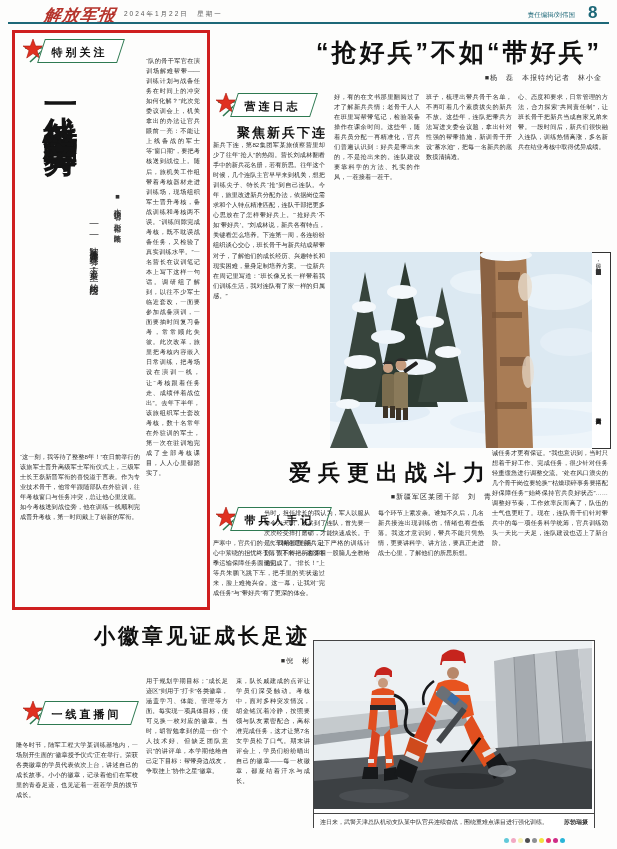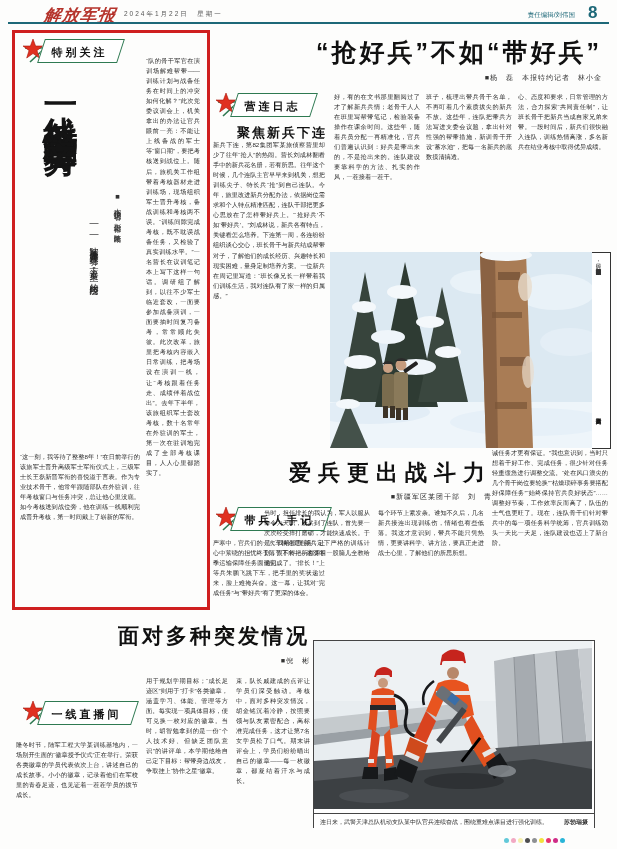--- a/index.html
+++ b/index.html
@@ -147,21 +147,21 @@
       <polygon points="11,1 13.6,8 21,8 15,12.5 17.3,20 11,15.5 4.7,20 7,12.5 1,8 8.4,8" fill="#e03020" stroke="#a81408" stroke-width="0.6"></polygon>
     </svg>
     <div class="rubric-box"><span>带兵人手记</span></div>
   </div>
   <div class="abs body-text" style="left:213px;top:538px;width:112px;height:66px;">严寒中，官兵们的一次车辆巡逻任务，让心中萦绕的担忧终于落了下来——这次冬季运输保障任务圆满完成了。“排长！”上等兵朱鹏飞跳下车，把手里的奖状递过来，脸上难掩兴奋。这一幕，让我对“完成任务”与“带好兵”有了更深的体会。</div>
 
   <div class="abs body-text" style="left:264px;top:508px;width:106px;height:96px;">当时，担任排长的我认为，军人以服从命令为天职，新兵到了连队，首先要一次次经受摔打磨砺，才能快速成长。于是，我给排里新兵定下严格的训练计划，恨不得把所有课目一股脑儿全教给他们。</div>
   <div class="abs body-text" style="left:378px;top:508px;width:106px;height:96px;">每个环节上紧发条。谁知不久后，几名新兵接连出现训练伤，情绪也有些低落。我这才意识到，带兵不能只凭热情，更要讲科学、讲方法，要真正走进战士心里，了解他们的所思所想。</div>
   <div class="abs body-text" style="left:492px;top:448px;width:116px;height:156px;">诫任务才更有保证。”我也意识到，当时只想着干好工作、完成任务，很少针对任务轻重缓急进行调整交流。“处在风口浪尖的几个骨干岗位要轮换”“枯燥琐碎事务要搭配好保障任务”“始终保持官兵良好状态”……调整好节奏，工作效率反而高了，队伍的士气也更旺了。现在，连队骨干们针对带兵中的每一项任务科学统筹，官兵训练劲头一天比一天足，连队建设也迈上了新台阶。</div>
 
-  <div class="abs headline-lg center" style="left:10px;top:622px;width:300px;font-size:21px;letter-spacing:3px;">面对多种突发情况</div>
+  <div class="abs headline-lg center" style="left:10px;top:622px;width:300px;font-size:21px;letter-spacing:3px;">小徽章见证成长足迹</div>
   <div class="abs byline center" style="left:10px;top:656px;width:300px;">■倪　彬</div>
 
   <div class="abs rubric" style="left:22px;top:700px;">
     <svg viewBox="0 0 26 26">
       <path d="M3 10 L23 10 L8 24" fill="none" stroke="#2f7a52" stroke-width="1.6"></path>
       <polygon points="11,1 13.6,8 21,8 15,12.5 17.3,20 11,15.5 4.7,20 7,12.5 1,8 8.4,8" fill="#e03020" stroke="#a81408" stroke-width="0.6"></polygon>
     </svg>
     <div class="rubric-box"><span>一线直播间</span></div>
   </div>
 

